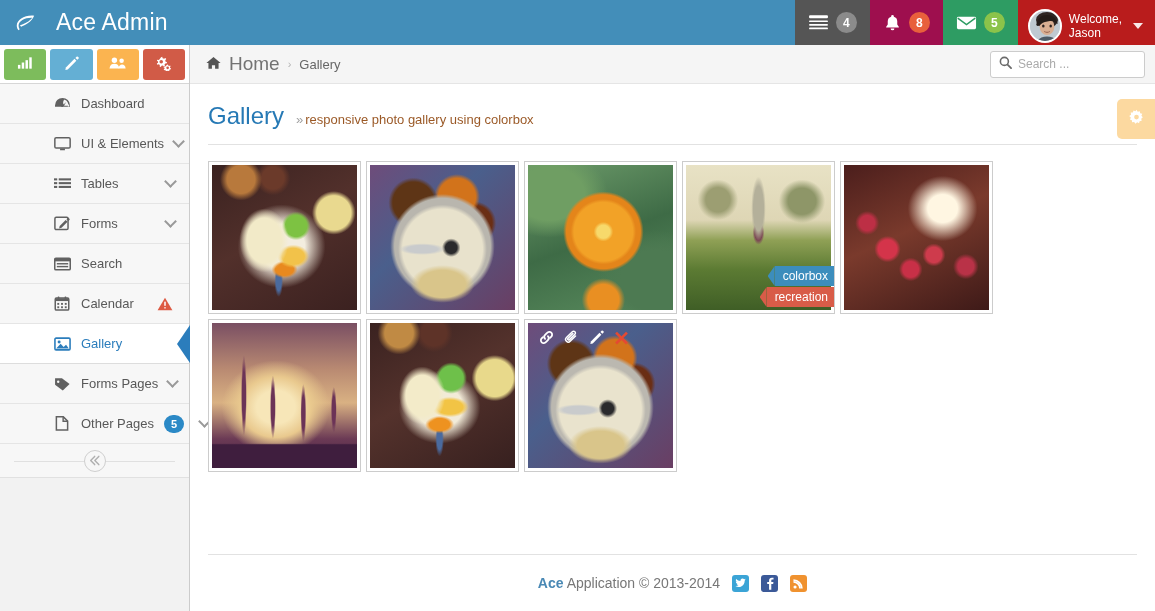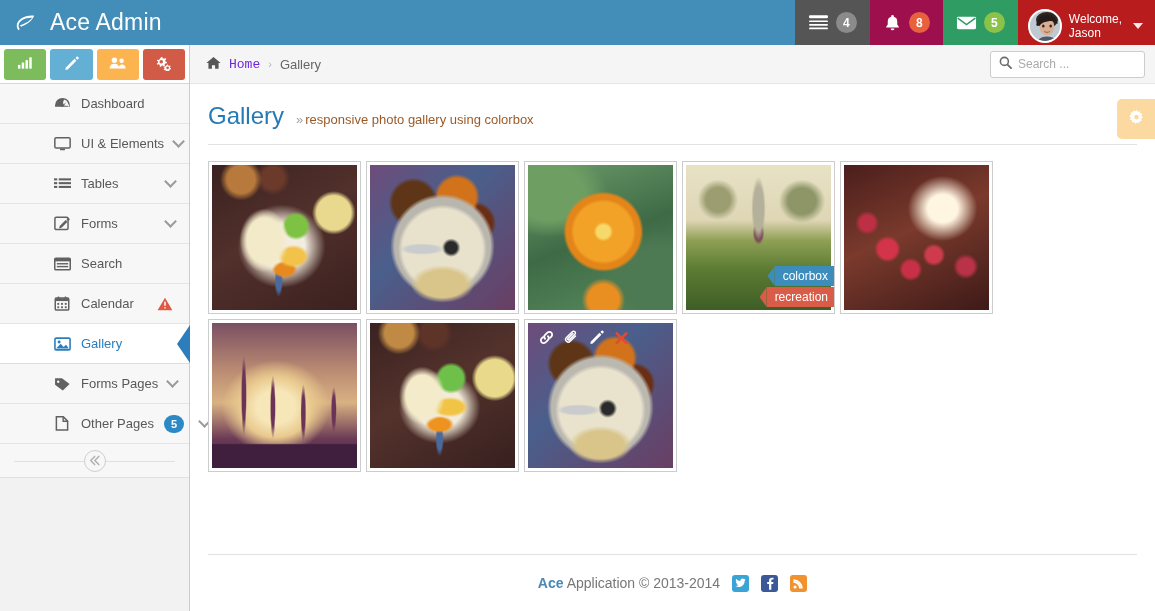--- a/index.html
+++ b/index.html
@@ -10,21 +10,21 @@
     font-size: 13px; color: #393939;
   }
   .app { width: 1155px; height: 611px; position: relative; }
 
   
   .navbar {
     height: 45px; background: #438EB9; display: flex; align-items: stretch;
     position: relative; z-index: 30;
   }
   .brand {
-    width: 190px; display: flex; align-items: center; gap: 14px;
+    width: 190px; display: flex; align-items: center; gap: 20px;
     padding-left: 14px; color: #fff;
   }
   .brand-leaf { width: 22px; height: 22px; position: relative; flex: none; }
   .brand-text { font-size: 23px; font-weight: 300; letter-spacing: .2px; white-space: nowrap; }
   .nav-spacer { flex: 1; }
   .nav-right { display: flex; align-items: stretch; }
   .nav-item {
     display: flex; align-items: center; gap: 7px;
     padding: 0 13px; color: #fff; cursor: pointer; position: relative;
   }
@@ -121,21 +121,21 @@
     background: #F7F7F7; display: flex; align-items: center; justify-content: center;
     position: relative; z-index: 2; color: #B0B0B0; font-size: 11px; cursor: pointer;
   }
 
   
   .main { flex: 1; background: #fff; display: flex; flex-direction: column; min-width: 0; }
   .breadcrumbs {
     height: 39px; background: #F5F5F5; border-bottom: 1px solid #E5E5E5;
     display: flex; align-items: center; padding: 0 10px 0 16px; gap: 8px;
   }
-  .bc-home { color: #6d28d9; font-size: 13px; cursor: pointer; font-family: Liberation Mono, monospace; }
+  .bc-home { color: #737373; font-size: 19px; cursor: pointer; }
   .bc-sep { color: #B3B3B3; font-size: 11px; }
   .bc-cur { color: #666; font-size: 13px; }
   .bc-spacer { flex: 1; }
   .search-box {
     width: 155px; height: 27px; border: 1px solid #CCC; border-radius: 3px;
     background: #fff; display: flex; align-items: center; padding: 0 8px; gap: 6px;
   }
   .search-box input {
     border: none; outline: none; flex: 1; font-size: 12px; color: #555;
     font-family: "Liberation Sans", sans-serif; background: transparent;

